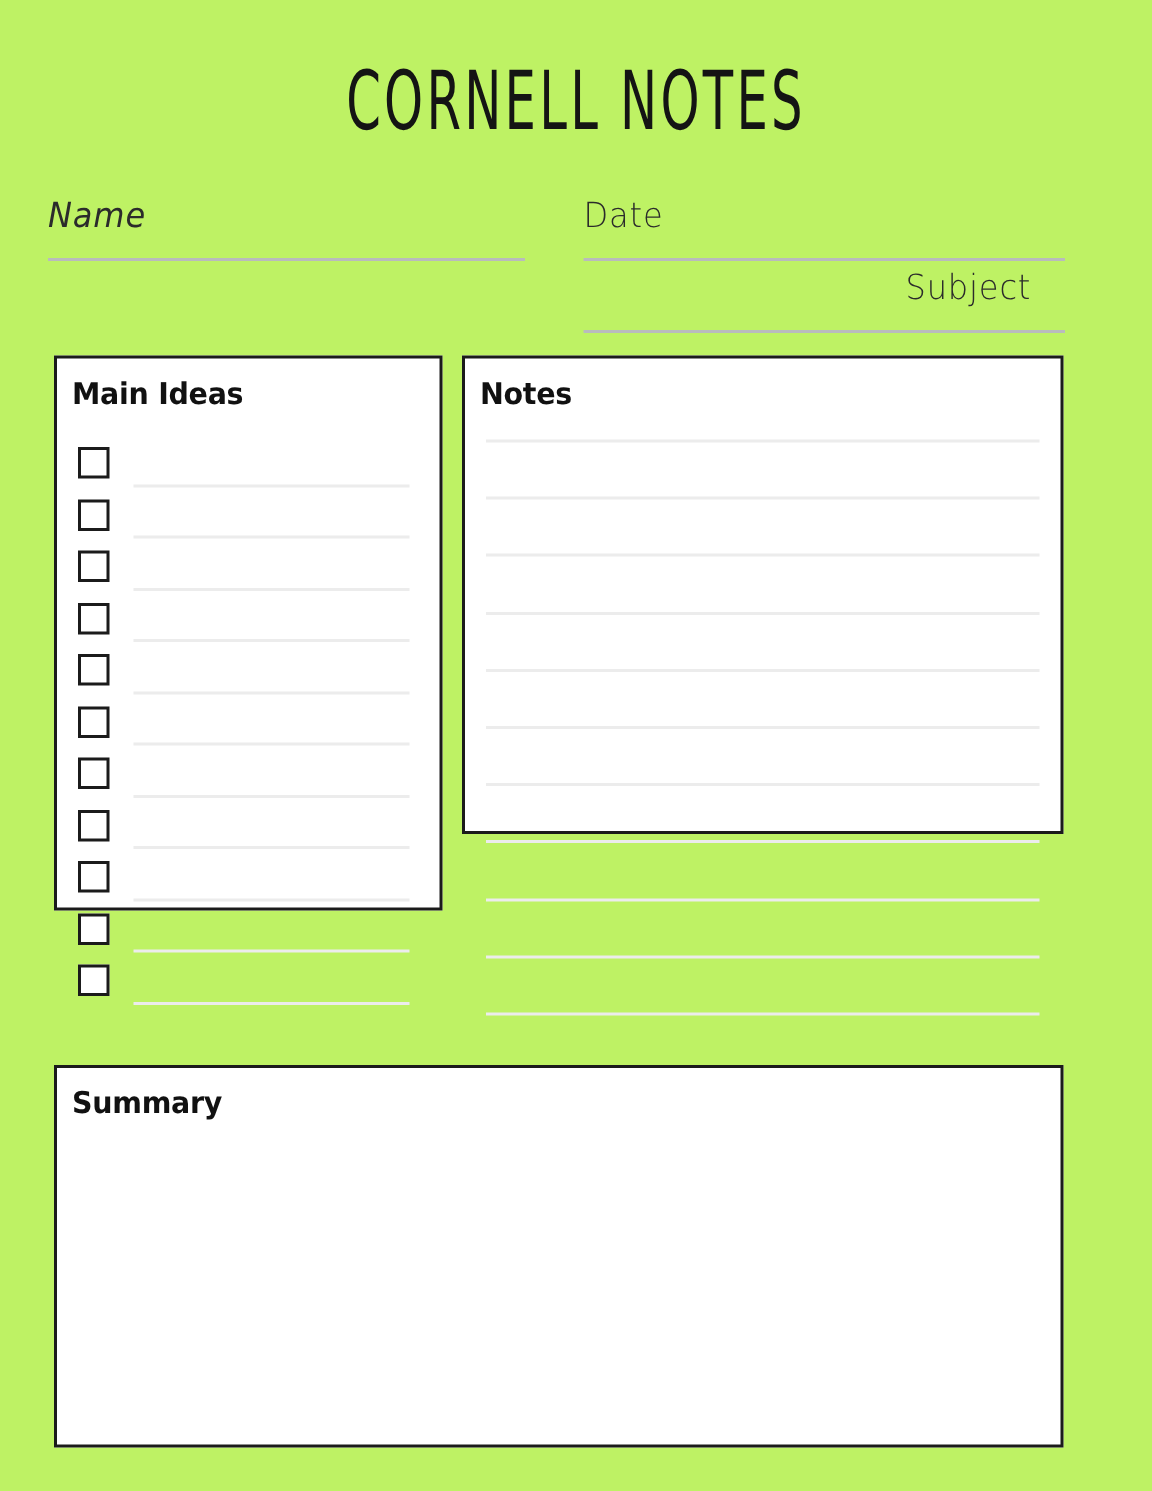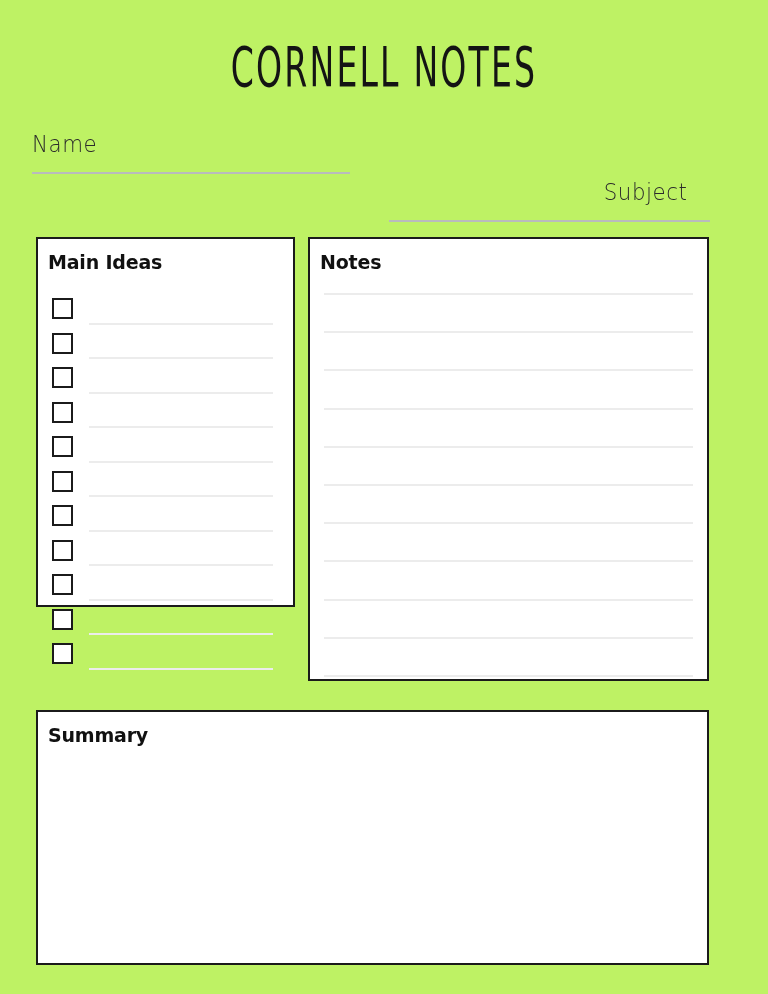--- a/index.html
+++ b/index.html
@@ -64,21 +64,21 @@
     white-space: nowrap;
   }
   .field-rule {
     position: absolute;
     left: 0;
     right: 0;
     bottom: 0;
     height: 2px;
     background: #b9bbbd;
   }
-  .field-name    { left: 0px;   width: 318px; top: 0px;  }
+  .field-name    { left: 0px;   width: 318px; top: 0px; font-style: italic;  }
   .field-topic   { left: 0px;   width: 318px; top: 48px; }
   .field-date    { left: 357px; width: 321px; top: 0px;  }
   .field-subject { left: 357px; width: 321px; top: 48px; text-align: right; }
 
   
   .box {
     position: absolute;
     background: #ffffff;
     border: 2px solid #1b1b1b;
     box-sizing: border-box;
@@ -135,21 +135,21 @@
     bottom: 5px;
     height: 2px;
     background: #ececec;
   }
 
   
   .box-notes {
     left: 308px;
     top: 237px;
     width: 401px;
-    height: 444px;
+    height: 319px;
   }
   .note-lines {
     position: absolute;
     left: 14px;
     right: 14px;
     top: 54px;
     bottom: 12px;
   }
   .note-line {
     position: absolute;
@@ -175,20 +175,24 @@
 
   <div class="title">CORNELL NOTES</div>
 
   <div class="fields">
 
     <div class="field field-name">
       <div class="field-label">Name</div>
       <div class="field-rule"></div>
     </div>
 
+    <div class="field field-date">
+      <div class="field-label">Date</div>
+      <div class="field-rule"></div>
+    </div>
 
 
     <div class="field field-subject">
       <div class="field-label">Subject</div>
       <div class="field-rule"></div>
     </div>
 
   </div>
 
   <div class="box box-main-ideas">

